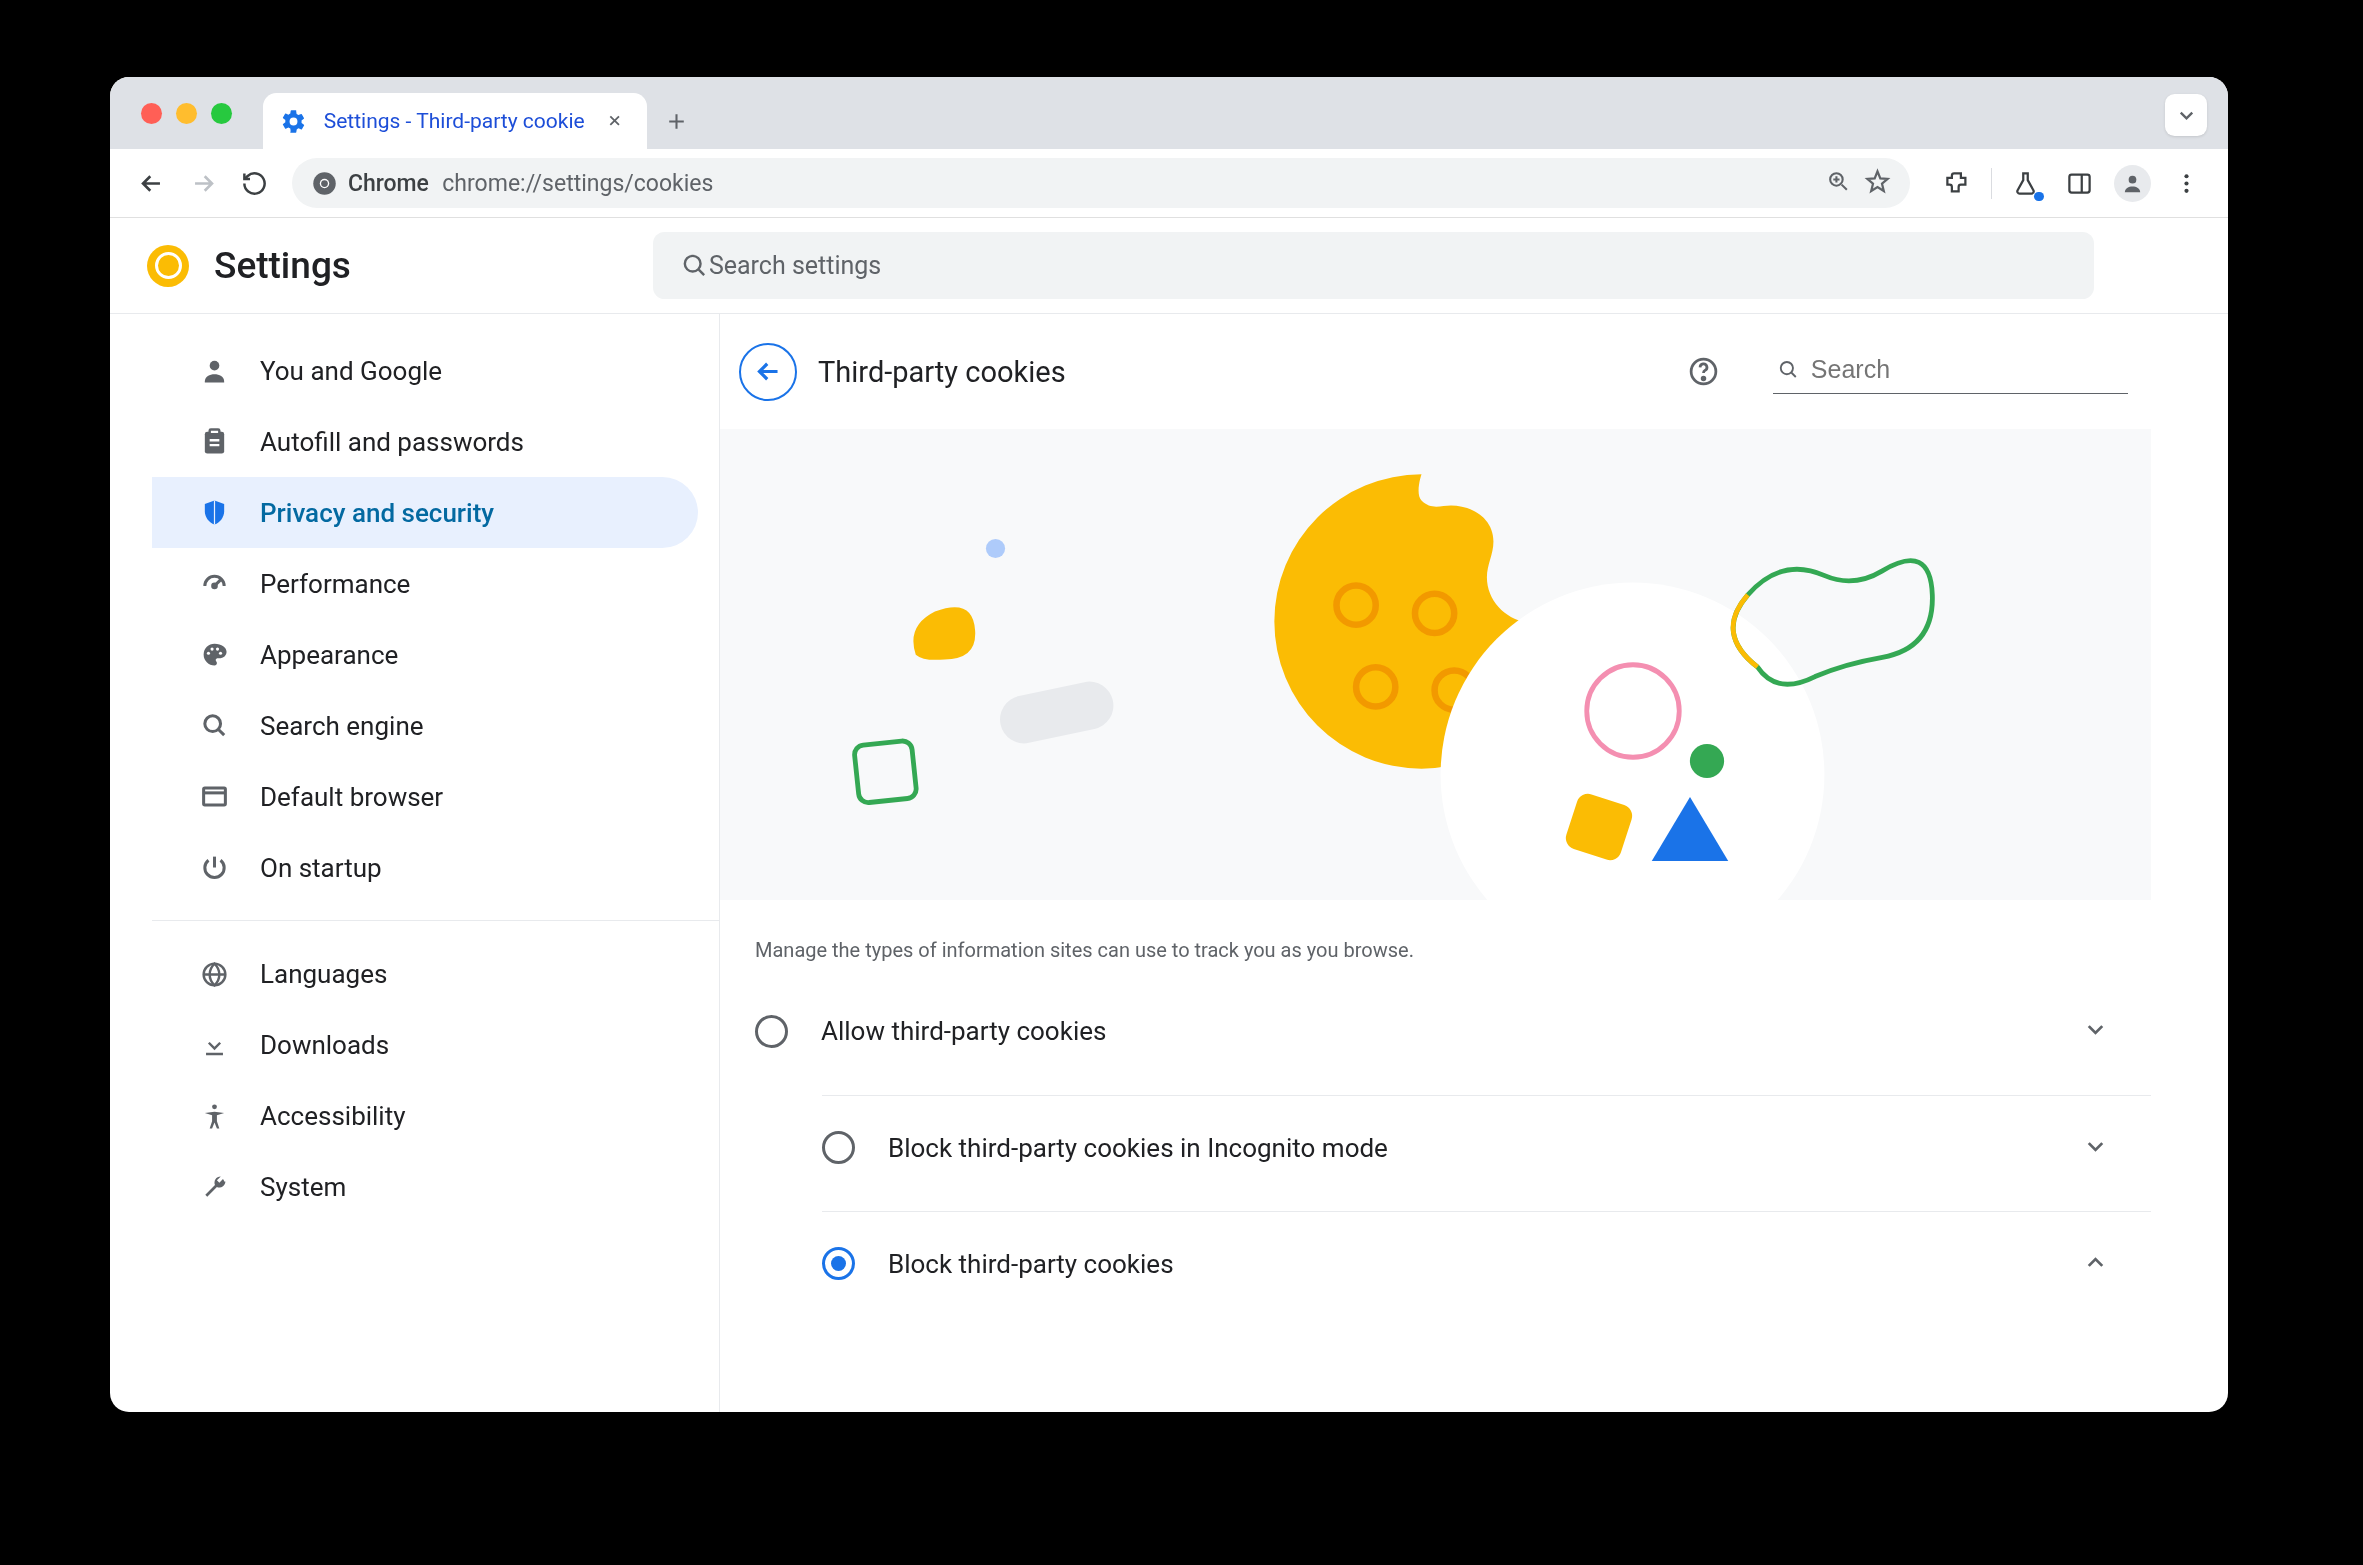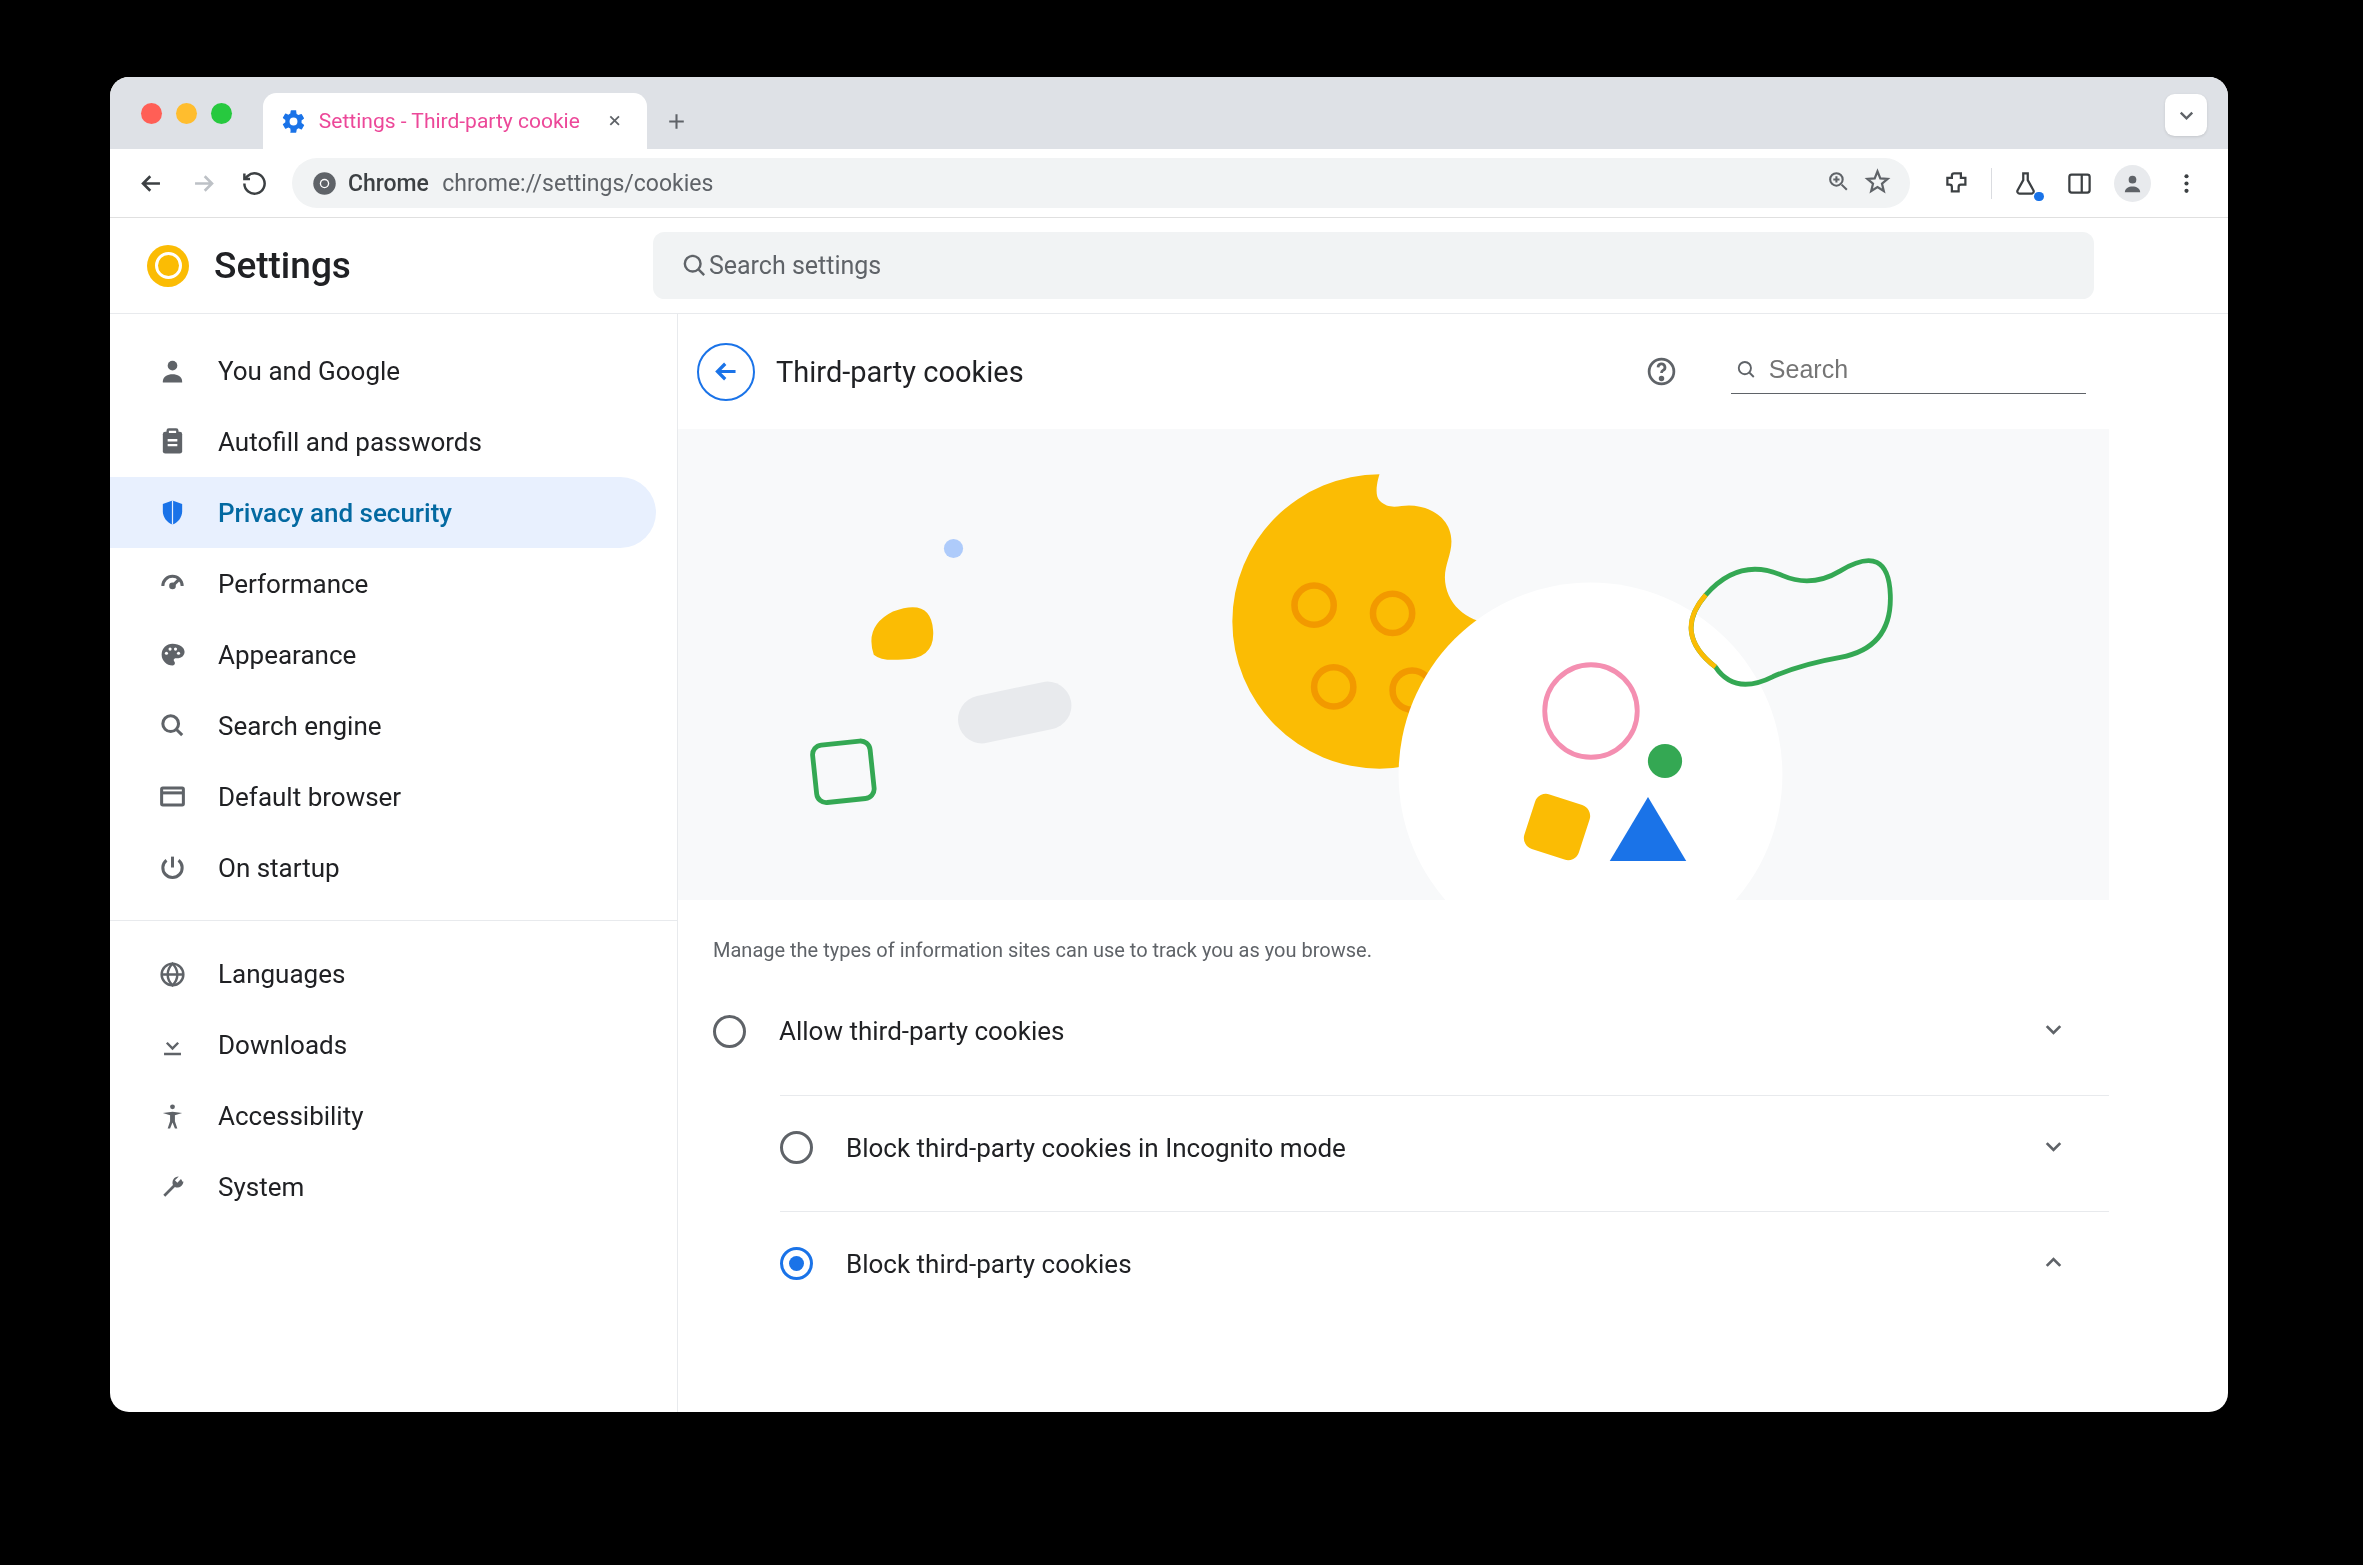--- a/index.html
+++ b/index.html
@@ -7,21 +7,21 @@
 
 .window { position: absolute; left: 110px; top: 77px; width: 2118px; height: 1335px; background: #fff; border-radius: 19px; overflow: hidden; box-shadow: 0 19px 58px rgba(0,0,0,.4); }
 
 
 .tabstrip { height: 72px; background: #dee1e6; display: flex; align-items: flex-end; padding-left: 17.3px; position: relative; }
 .traffic { display: flex; gap: 14.4px; align-items: center; height: 100%; padding: 0 9.6px 0 13.4px; }
 .dot { width: 21px; height: 21px; border-radius: 50%; }
 .dot.red { background: #ff5f56; } .dot.yellow { background: #ffbd2e; } .dot.green { background: #27c93f; }
 .tab { display: flex; align-items: center; gap: 11.5px; background: #fff; height: 56px; border-radius: 13.4px 13.4px 0 0; padding: 0 19px 0 17.3px; margin-left: 21px; min-width: 384px; position: relative; }
 .tab-favicon { width: 27px; height: 27px; color: #1a73e8; }
-.tab-title { font-size: 21px; color: #ec4899; flex: 1; white-space: nowrap; overflow: hidden; text-overflow: ellipsis; max-width: 288px; }
+.tab-title { font-size: 21px; color: #1d4ed8; flex: 1; white-space: nowrap; overflow: hidden; text-overflow: ellipsis; max-width: 288px; text-align: center; }
 .tab-close { color: #5f6368; font-size: 17.3px; width: 27px; height: 27px; display: flex; align-items: center; justify-content: center; border-radius: 50%; cursor: pointer; }
 .newtab { width: 48px; height: 48px; display: flex; align-items: center; justify-content: center; color: #5f6368; font-size: 29px; margin-left: 5.8px; margin-bottom: 3.8px; cursor: pointer; }
 .tab-overflow { position: absolute; right: 21px; top: 17.3px; width: 42px; height: 42px; background: #fff; border-radius: 9.6px; display: flex; align-items: center; justify-content: center; color: #5f6368; box-shadow: 0 1px 2.9px rgba(0,0,0,.12); }
 
 
 .toolbar { height: 69px; background: #fff; display: flex; align-items: center; padding: 0 17.3px; gap: 3.8px; border-bottom: 1px solid #e0e0e0; }
 .tbtn { width: 48px; height: 48px; display: flex; align-items: center; justify-content: center; color: #3c4043; border-radius: 50%; cursor: pointer; }
 .tbtn.disabled { color: #bdc1c6; }
 .omnibox { flex: 1; height: 50px; background: #f1f3f4; border-radius: 25px; display: flex; align-items: center; padding: 0 19px; margin: 0 9.6px; gap: 13.4px; color: #3c4043; position: relative; }
 .chrome-chip { display: flex; align-items: center; gap: 9.6px; font-size: 23px; font-weight: 500; color: #3c4043; }
@@ -37,21 +37,21 @@
 .canary-icon { width: 42px; height: 42px; border-radius: 50%; background: #fbbc04; display: flex; align-items: center; justify-content: center; }
 .canary-icon::after { content: ""; width: 21px; height: 21px; border: 3.8px solid #fff; border-radius: 50%; }
 .settings-title { font-size: 37px; font-weight: 500; color: #202124; }
 .settings-search { margin-left: 277px; flex: 0 0 1441px; height: 67px; background: #f1f3f4; border-radius: 11.5px; display: flex; align-items: center; padding: 0 27px; gap: 0; color: #5f6368; }
 .settings-search span { font-size: 25px; }
 
 
 .settings-body { display: flex; height: calc(100% - 237px); }
 
 
-.sidebar { width: 567px; padding: 21px 0 6px 0; overflow-y: auto; }
+.sidebar { width: 567px; padding: 21px 0 6px 0; overflow-y: auto; margin-left: 42px; }
 .side-item { display: flex; align-items: center; gap: 29px; height: 71px; padding: 0 0 0 46px; font-size: 26px; color: #202124; cursor: pointer; border-radius: 0 38px 38px 0; margin-right: 21px; }
 .side-item.active { background: #e8f0fe; color: #0369a1; font-weight: 500; }
 .side-item.active .side-icon { color: #1a73e8; }
 .side-icon { width: 33px; height: 33px; color: #5f6368; display: flex; align-items: center; justify-content: center; flex-shrink: 0; }
 .side-divider { height: 1px; background: #e8eaed; margin: 17.3px 0; }
 
 
 .main { flex: 1; border-left: 1px solid #e8eaed; overflow-y: auto; position: relative; }
 .main-inner { max-width: 1431px; margin: 0; }
 .page-head { display: flex; align-items: center; height: 115px; padding: 0 23px 0 19px; gap: 21px; }

